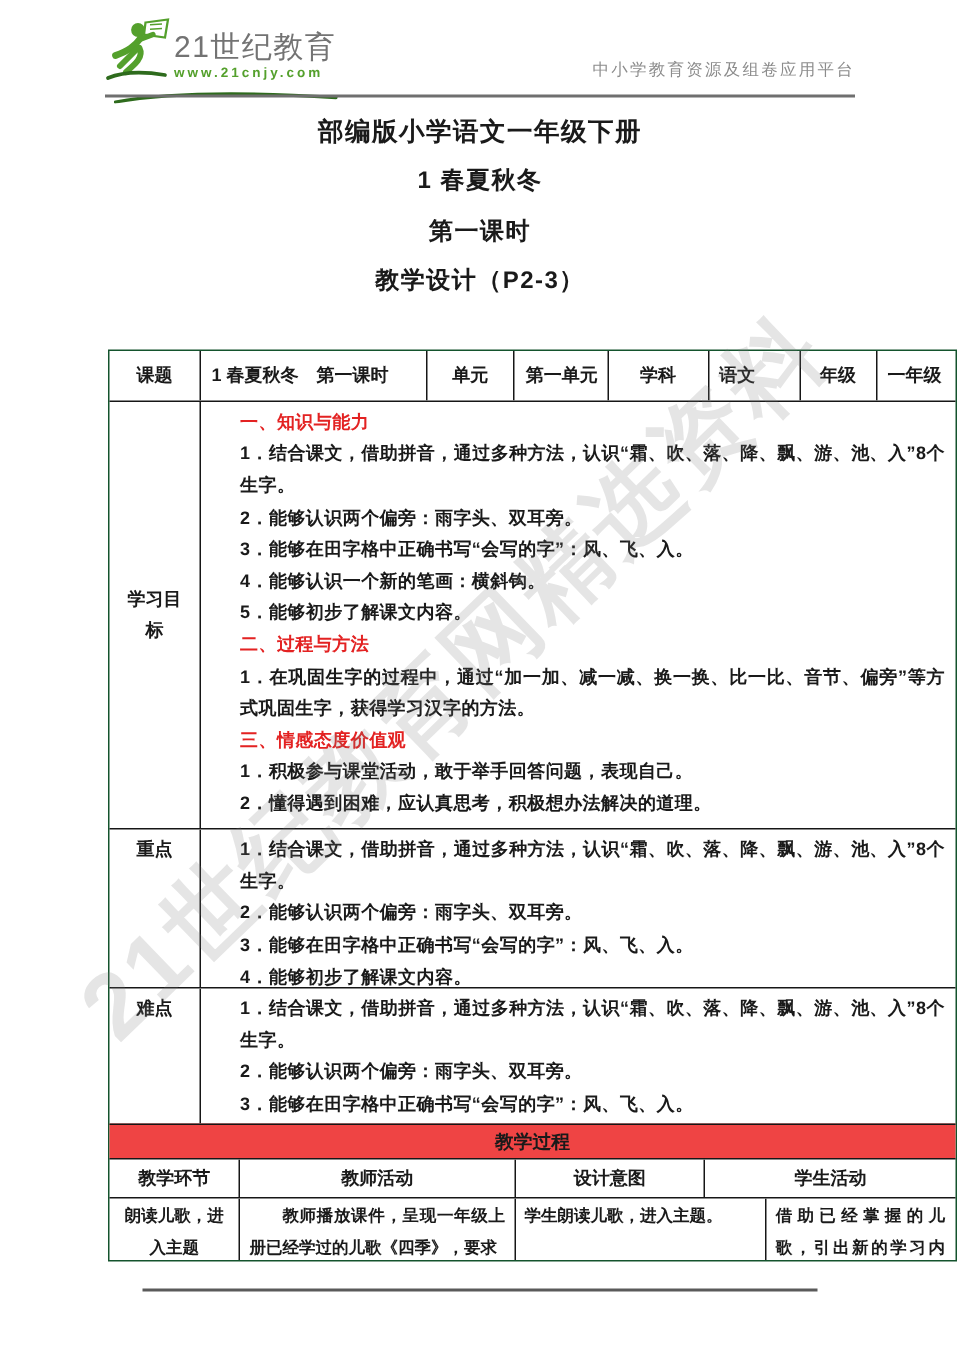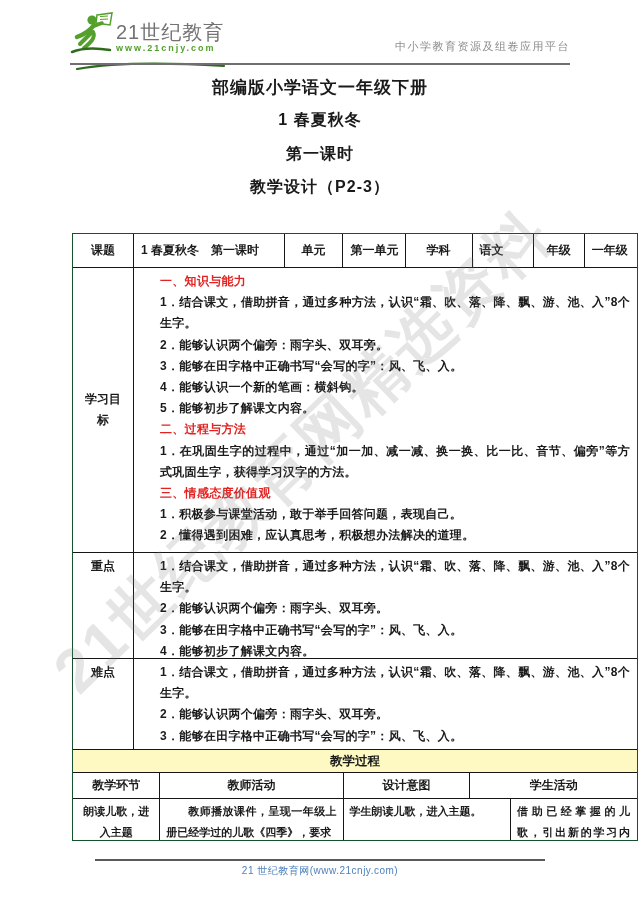--- a/index.html
+++ b/index.html
@@ -42,21 +42,21 @@
   .tbl { position:absolute; left:72px; top:233px; width:566px; border:1px solid #14532d; z-index:2; }
   .row { display:flex; border-top:1px solid #161616; overflow:hidden; }
   .row:first-child { border-top:none; }
   .cell { border-left:1px solid #161616; overflow:hidden; }
   .cell:first-child { border-left:none; }
 
   .r-info  { height:33px; }
   .r-goals { height:285px; }
   .r-key   { height:106px; }
   .r-diff  { height:91px; }
-  .r-proc  { height:23px; background:#fef9c3; }
+  .r-proc  { height:23px; background:#ef4444; }
   .r-ahead { height:26px; }
   .r-act   { height:42px;justify-content:center; }
 
   
   .r-info .cell { font-size:12px; font-weight:bold; display:flex; align-items:center; }
   .c-center { justify-content:center; text-align:center; }
   .c-val { padding-left:7px; }
   .w-label { width:10.64%; }
   .w-title { width:26.7%; }
   .w-unitL { width:10.44%; }
@@ -198,15 +198,14 @@
     <div class="row r-act">
       <div class="cell w-a1 a-step">朗读儿歌，进入主题</div>
       <div class="cell w-a2 a-teacher">教师播放课件，呈现一年级上册已经学过的儿歌《四季》，要求</div>
       <div class="cell w-a3 a-student">学生朗读儿歌，进入主题。</div>
       <div class="cell w-a4 a-intent">借助已经掌握的儿歌，引出新的学习内</div>
     </div>
 
   </div>
 
   <div class="footer-rule"></div>
-  <div class="footer-text">21 世纪教育网(www.21cnjy.com)</div>
 
 </div>
 
 </body></html>

